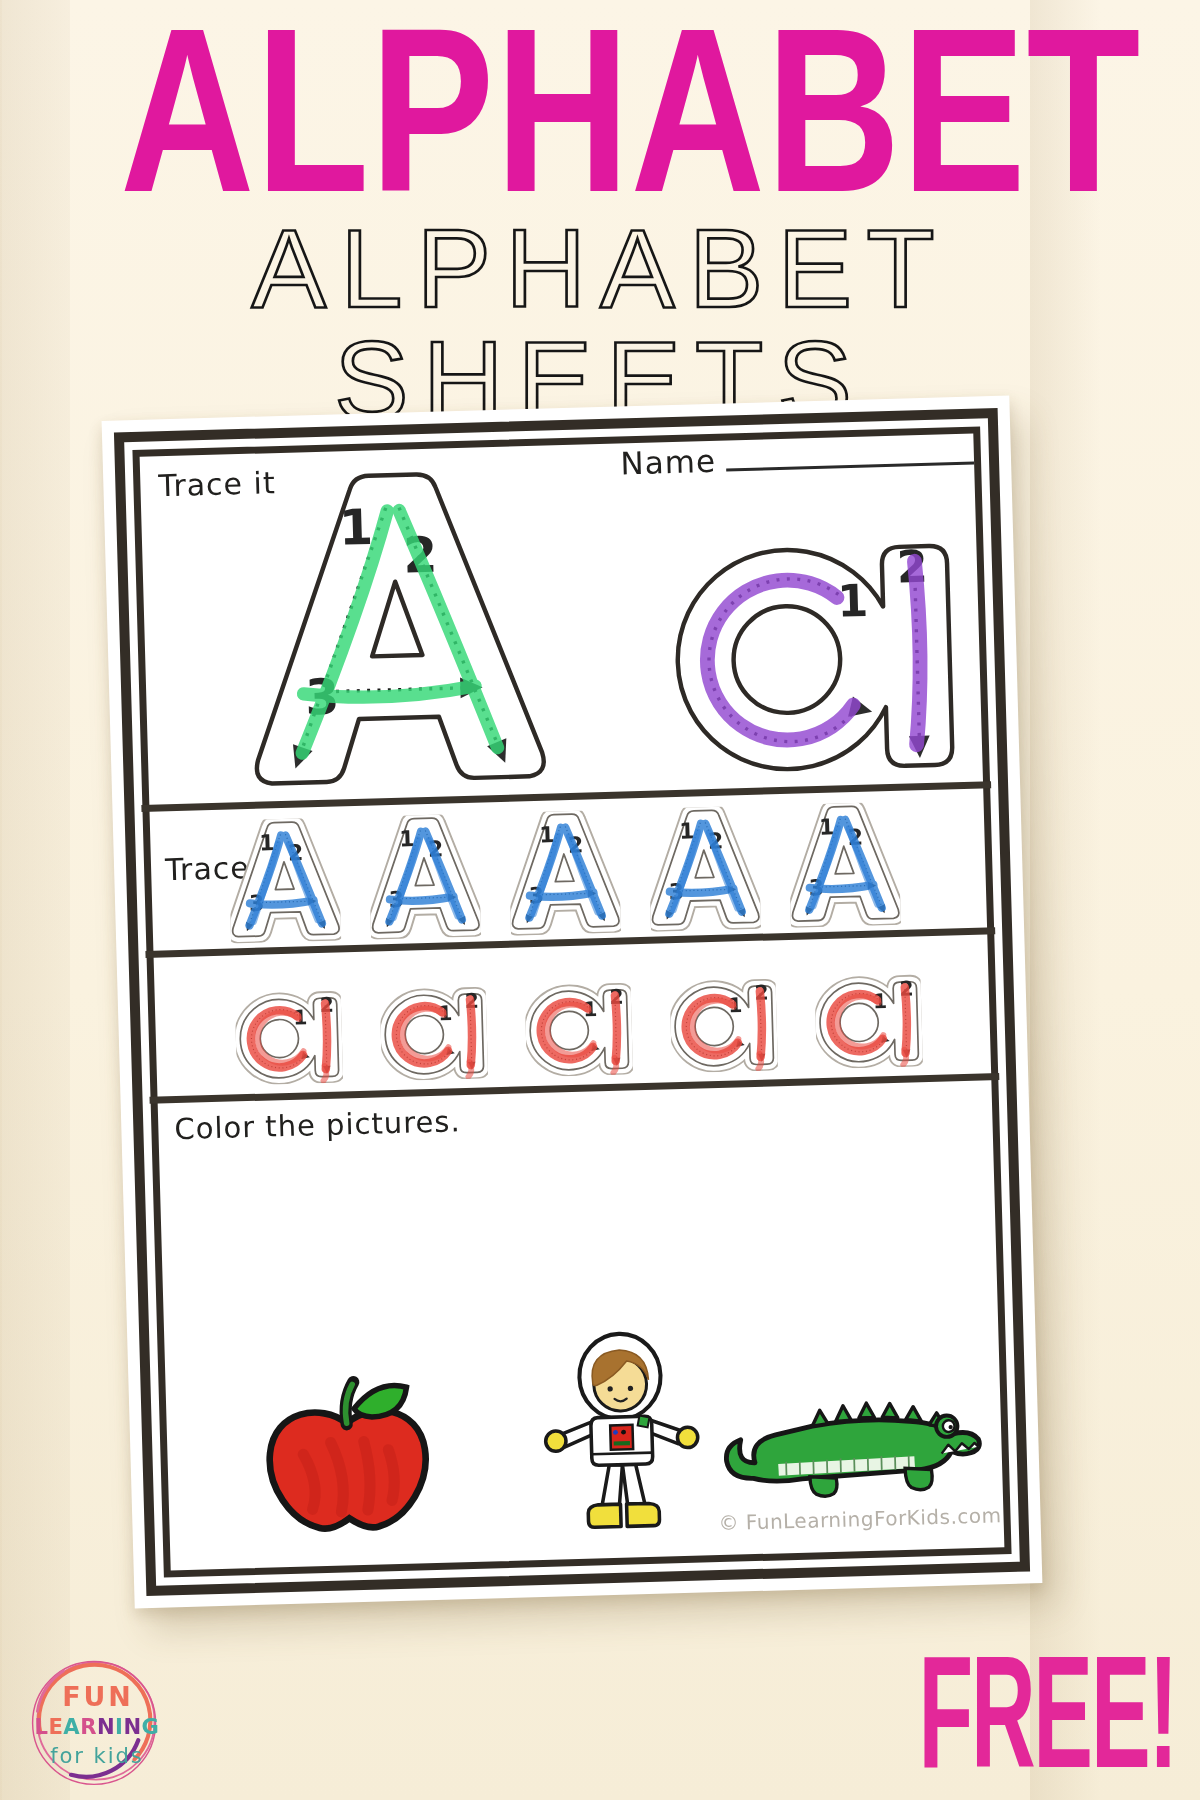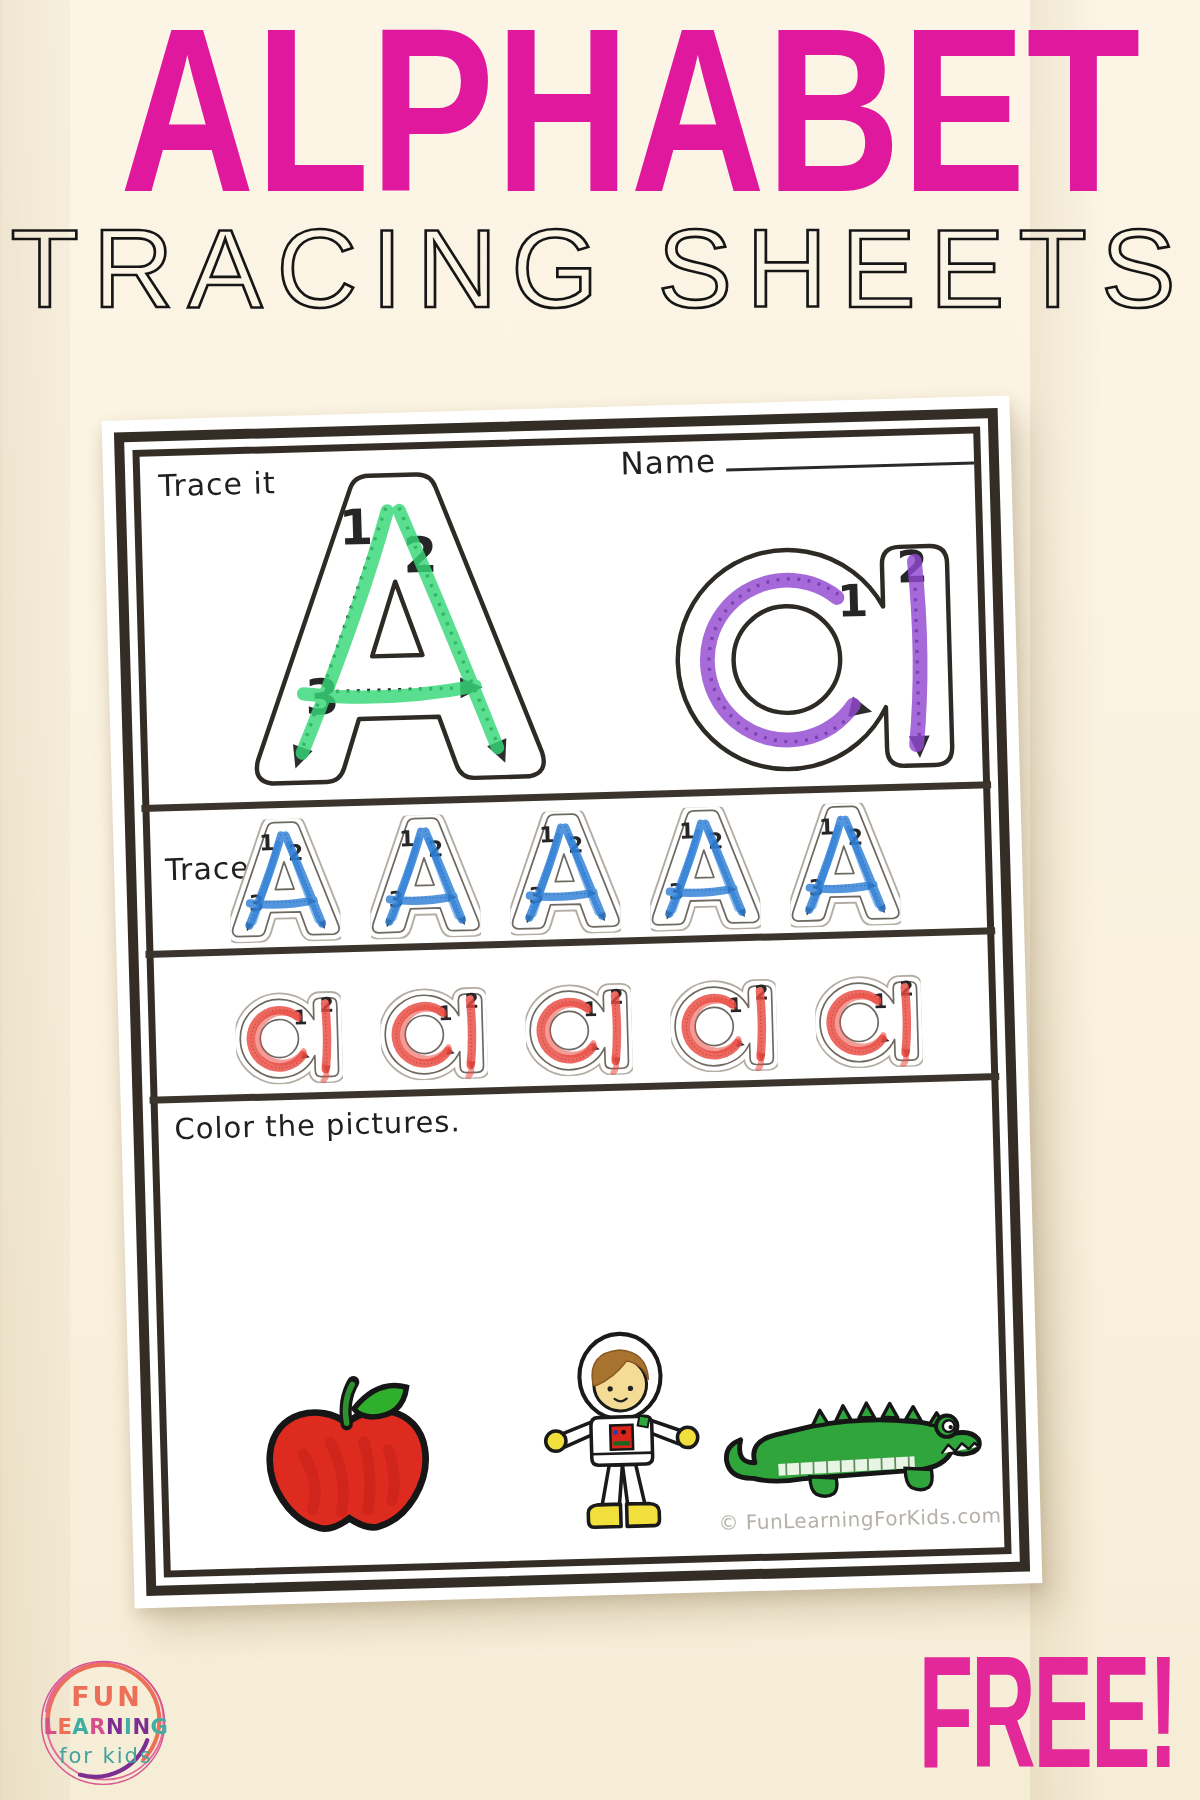--- a/index.html
+++ b/index.html
@@ -47,36 +47,36 @@
   .name-line{display:inline-block;width:248px;border-bottom:3px solid #2a2a2a;height:26px;margin-left:10px;}
 
   .tile{position:absolute;}
   .tile svg{display:block;width:100%;height:100%;}
 
   .pic{position:absolute;}
   .pic svg{display:block;width:100%;height:100%;}
   .watermark{position:absolute;right:2px;top:1070px;font-size:20px;color:#B5B0A8;letter-spacing:.5px;}
 
   
-  .logo{position:absolute;left:32px;top:1648px;width:146px;height:150px;}
+  .logo{position:absolute;left:23px;top:1648px;width:146px;height:150px;}
   .free{
     position:absolute;right:24px;bottom:12px;line-height:.95;
     font-size:160px;font-weight:bold;letter-spacing:-4px;
     transform:scaleX(.56);transform-origin:100% 100%;
     font-family:"Liberation Sans","DejaVu Sans",sans-serif;
   }
 </style>
 </head>
 <body>
 
 <div class="bg-crease"></div>
 <div class="bg-crease2"></div>
 
 <div class="title" style="color: rgb(224, 24, 158);">ALPHABET</div>
-<div class="subtitle">TRACING SHEETS</div>
+<div class="subtitle">ALPHABET SHEETS</div>
 
 <div class="paper">
   <div class="frame1"></div>
   <div class="frame2"></div>
   <div class="ws-content">
 
     <div class="ws-label" style="left:18px;top:12px;">Trace it</div>
 
     <div class="name-row">
       <span class="lbl">Name</span><span class="name-line"></span>

